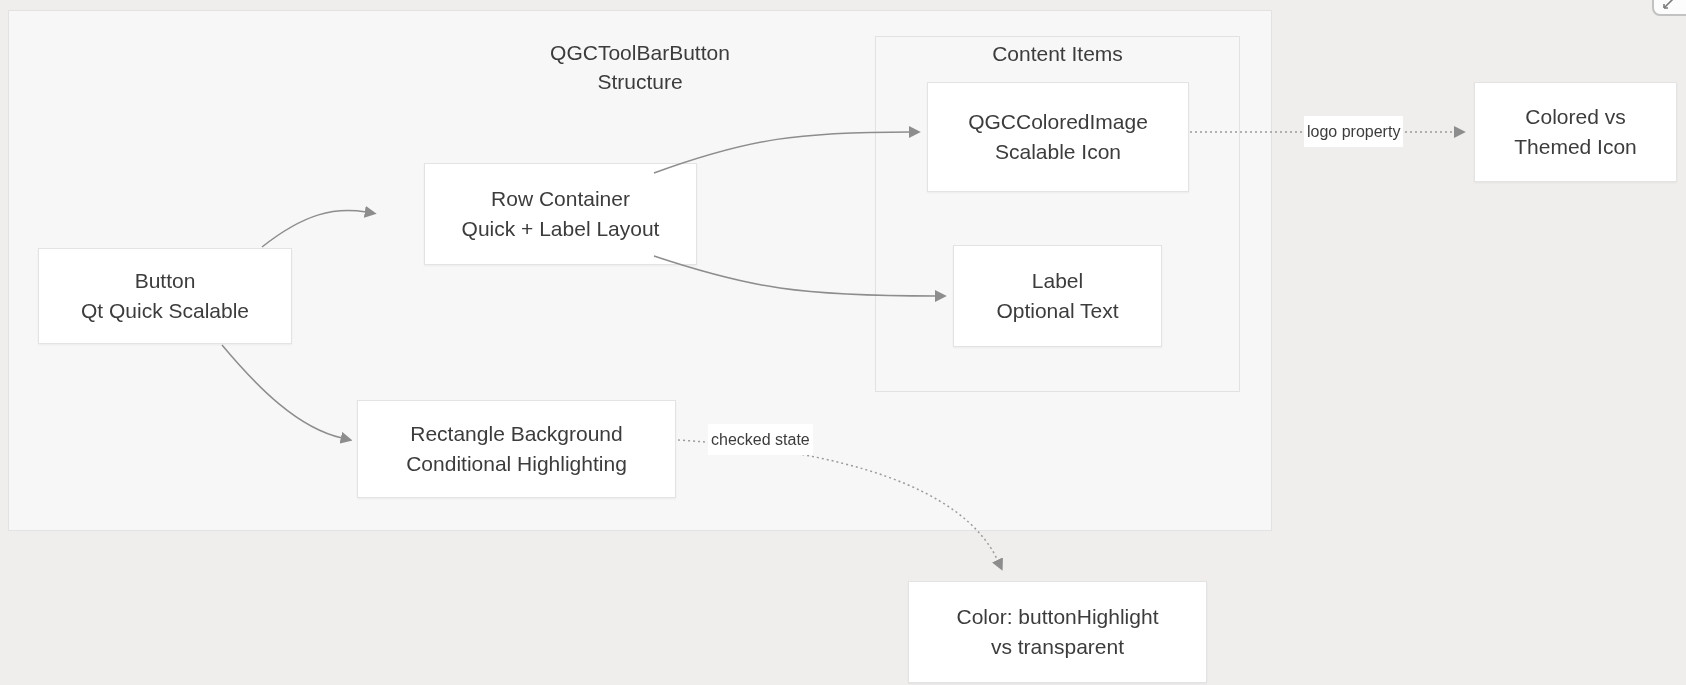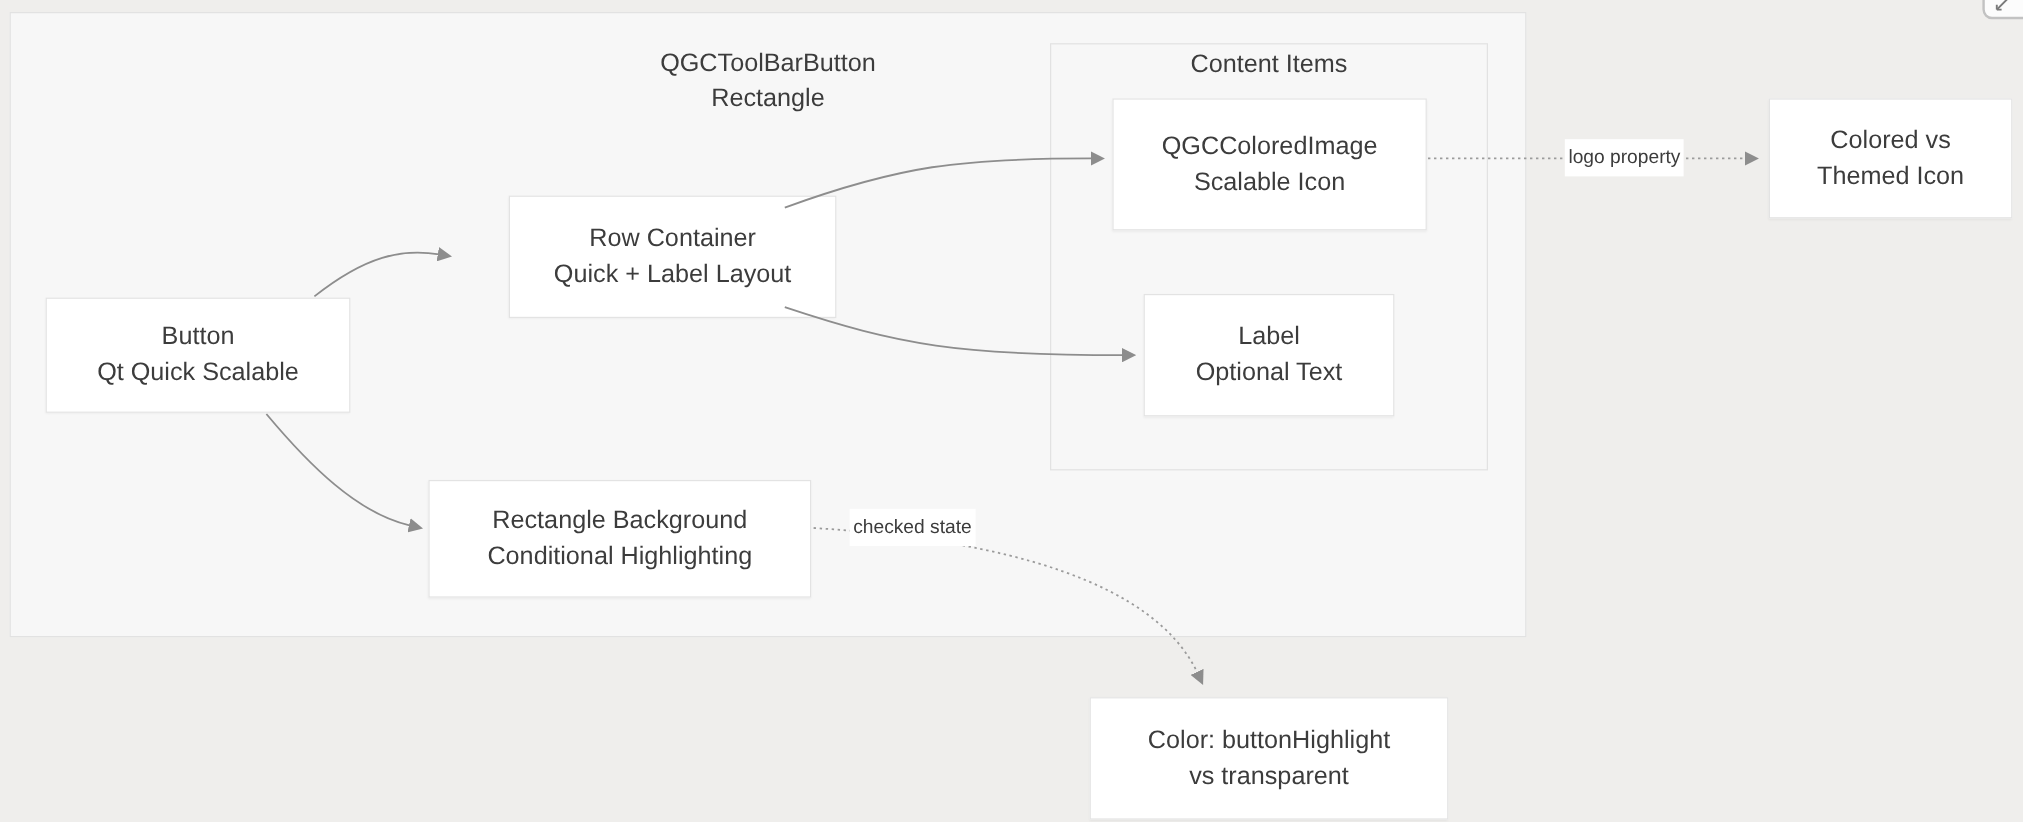--- a/index.html
+++ b/index.html
@@ -57,21 +57,21 @@
     cursor:pointer;
   }
   #expand-button svg{position:absolute;left:7px;bottom:3px;}
 </style>
 </head>
 <body>
 
 <div class="cluster" id="outer-cluster"></div>
 <div class="cluster" id="content-cluster"></div>
 
-<div class="cluster-title" id="outer-title"><span>QGCToolBarButton</span><br><span>Rectangle</span></div>
+<div class="cluster-title" id="outer-title"><span>QGCToolBarButton</span><br><span>Structure</span></div>
 <div class="cluster-title" id="content-title">Content Items</div>
 
 <svg id="edges" viewBox="0 0 1686 685">
   <defs>
     <marker id="arrow" viewBox="0 0 10 10" refX="1" refY="5" markerWidth="12" markerHeight="12" markerUnits="userSpaceOnUse" orient="auto">
       <path d="M0,0 L10,5 L0,10 z" fill="#8d8d8d"></path>
     </marker>
   </defs>
   <path d="M 262 247 C 305 213, 335 207, 366 212" fill="none" stroke="#8d8d8d" stroke-width="1.5" marker-end="url(#arrow)"></path>
   <path d="M 222 345 C 258 388, 298 428, 342 438" fill="none" stroke="#8d8d8d" stroke-width="1.5" marker-end="url(#arrow)"></path>

